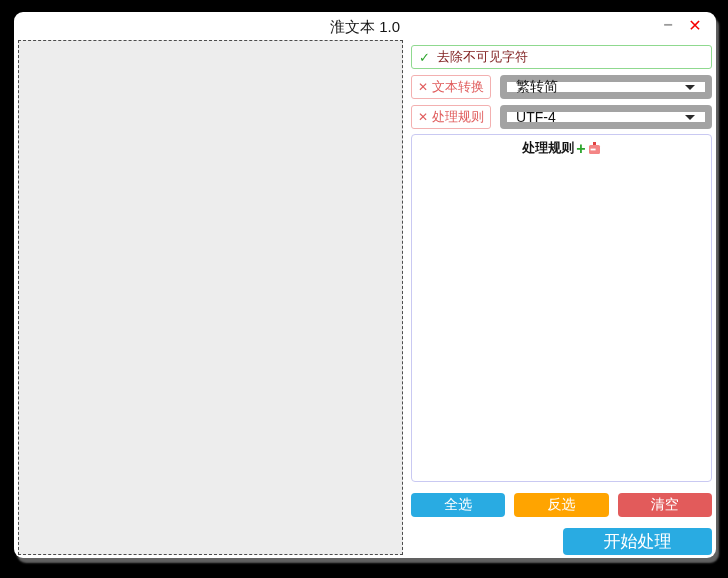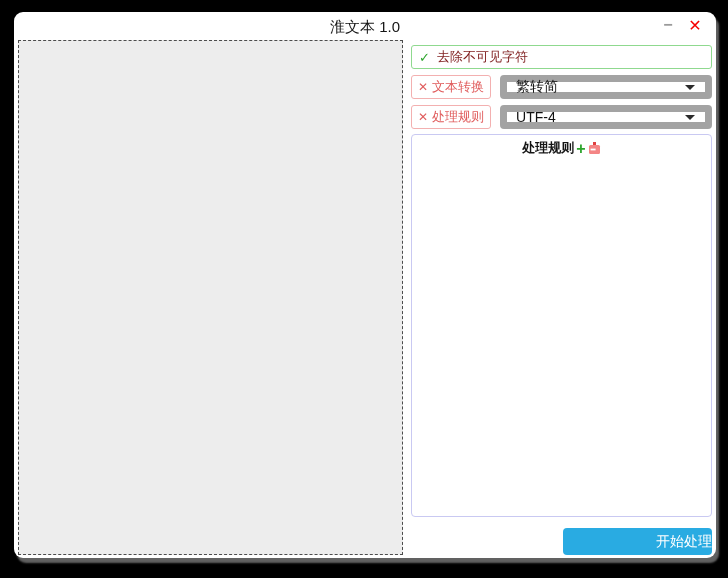--- a/index.html
+++ b/index.html
@@ -59,21 +59,21 @@
   .action-row{ display:flex; gap:9px; margin-top:11px; height:24px; flex:0 0 auto; }
   .btn{ border:none; border-radius:4px; color:#fff; font-size:14px;
     font-family:inherit; cursor:default; }
   .action-row .btn{ flex:1; }
   .btn.blue{ background:#29abe2; }
   .btn.orange{ background:#ffa400; }
   .btn.red{ background:#e25b5b; }
 
   .start-row{ display:flex; justify-content:flex-end; margin-top:11px;
     height:27px; flex:0 0 auto; }
-  .btn.start{ width:149px; background:#29abe2; font-size:14px;text-align:right; }
+  .btn.start{ width:149px; background:#29abe2; font-size:17px; }
 </style>
 </head>
 <body>
 
 <div class="window">
 
   <div class="titlebar">
     <div class="title">淮文本 1.0</div>
     <div class="min-btn">−</div>
     <div class="close-btn">✕</div>
@@ -117,19 +117,24 @@
         <span class="brush">
           <svg width="13" height="13" viewBox="0 0 13 13">
             <rect x="5" y="0" width="3" height="4" fill="#e04040"></rect>
             <rect x="1" y="3" width="11" height="9" rx="1.5" fill="#f48585"></rect>
             <rect x="2.6" y="6.6" width="5" height="1.8" fill="#ffffff"></rect>
           </svg>
         </span>
       </div>
     </div>
 
+    <div class="action-row">
+      <button class="btn blue">全选</button>
+      <button class="btn orange">反选</button>
+      <button class="btn red">清空</button>
+    </div>
 
     <div class="start-row">
       <button class="btn start">开始处理</button>
     </div>
 
   </div>
 </div>
 
 </body></html>

